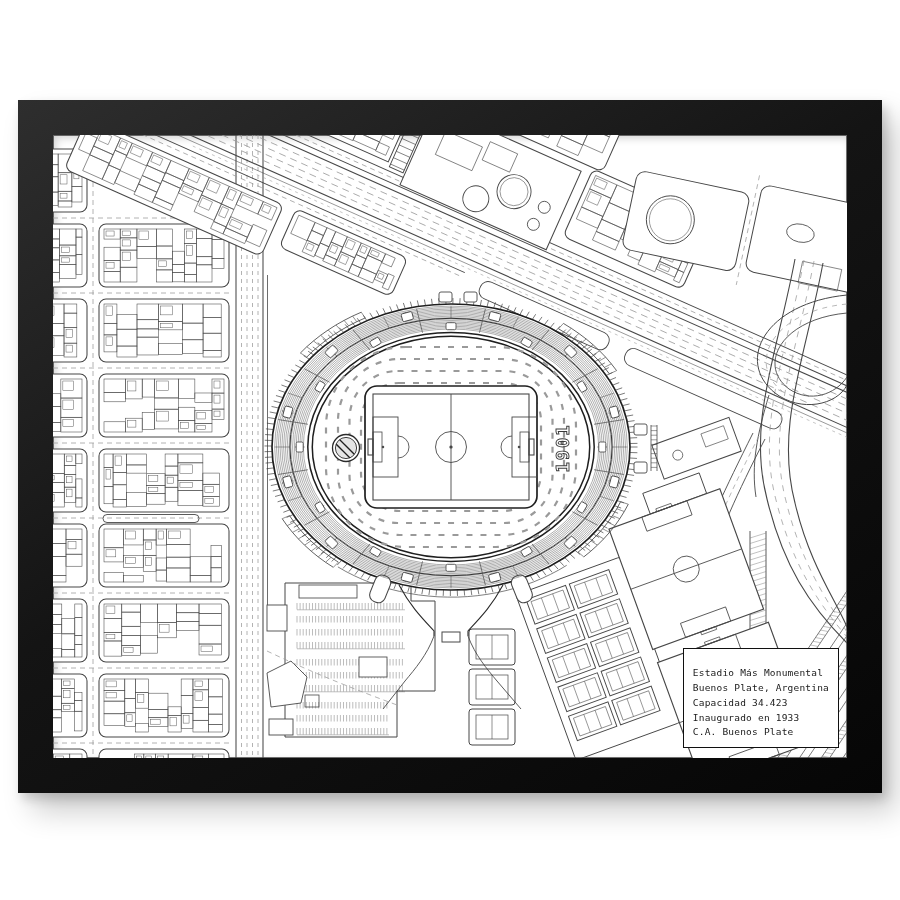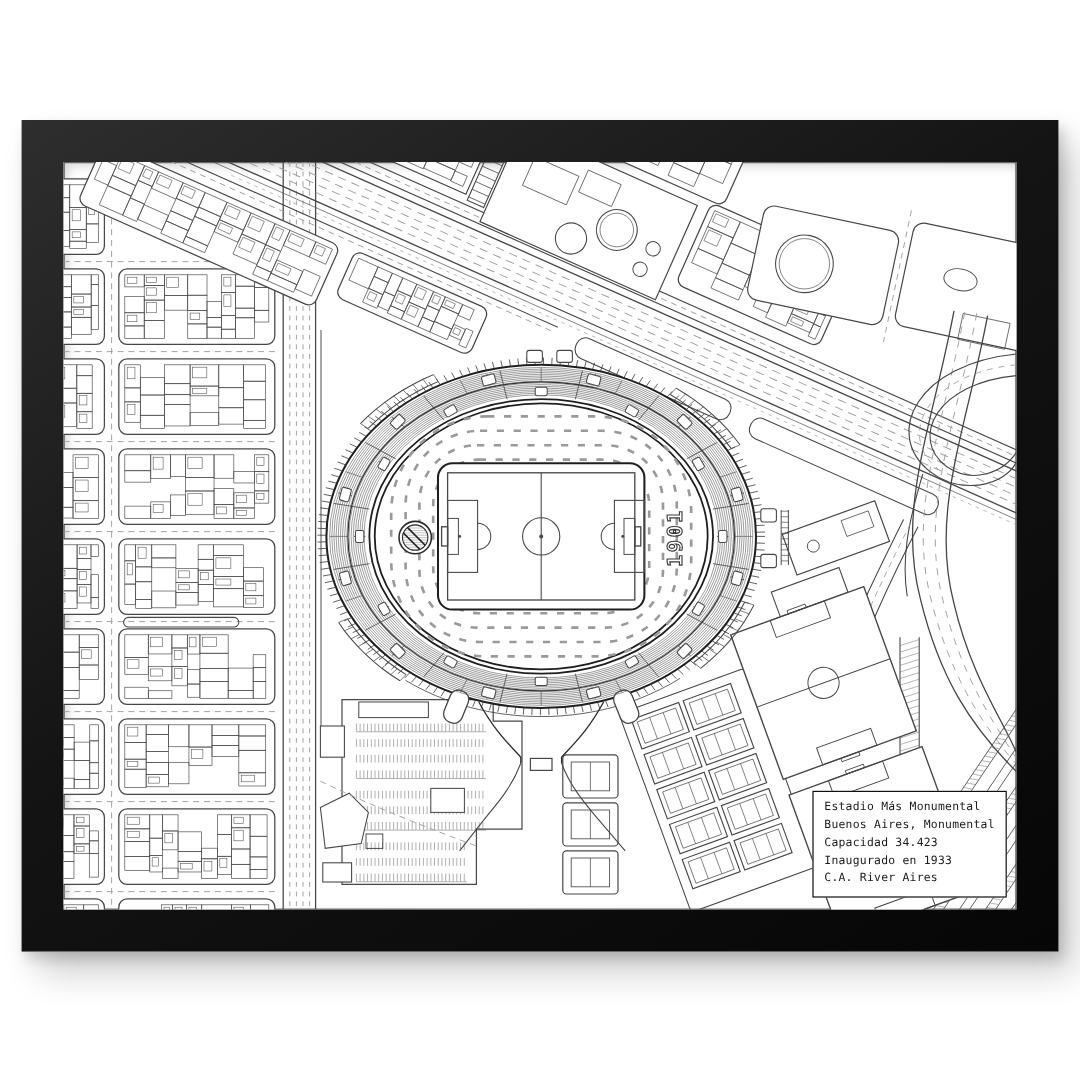--- a/index.html
+++ b/index.html
@@ -5,21 +5,21 @@
   html,body{margin:0;padding:0;}
   body{width:900px;height:900px;background:#ffffff;font-family:"DejaVu Sans",sans-serif;overflow:hidden;}
   .scene{position:relative;width:900px;height:900px;background:var(--wall,#ffffff);}
   .frame{position:absolute;left:18px;top:100px;width:864px;height:693px;
          background:linear-gradient(148deg,#2e2e2e 0%,var(--frame,#141414) 45%,#060606 100%);
          box-shadow:14px 18px 28px rgba(0,0,0,.20), 4px 6px 10px rgba(0,0,0,.16);}
   .print{position:absolute;left:35px;top:35px;right:35px;bottom:35px;background:var(--paper,#ffffff);
          box-shadow:inset 0 0 0 1px rgba(0,0,0,.55), inset 3px 3px 9px rgba(0,0,0,.18);}
   svg.map{display:block;width:100%;height:100%;}
   .info-box{position:absolute;right:8px;bottom:10px;background:#ffffff;border:1.6px solid #101010;
-            padding:6px 9px 7px 9px;font-family:"DejaVu Sans Mono",monospace;font-size:9.5px;
+            padding:17px 9px 7px 9px;font-family:"DejaVu Sans Mono",monospace;font-size:9.5px;
             line-height:1.55;color:var(--ink,#1a1a1a);letter-spacing:0.2px;}
   .info-line{display:block;white-space:pre;}
   .year-label{font-family:"DejaVu Sans Mono",monospace;font-size:17px;font-weight:bold;
               fill:none;stroke:#3a3a3a;stroke-width:.95;letter-spacing:2px;}
 </style>
 </head>
 <body>
 
 <div class="scene">
   <div class="frame">
@@ -1779,20 +1779,20 @@
                 <line x1="280" y1="323" x2="306" y2="323" stroke="#8a8a8a" stroke-width="0.45" fill="none"></line>
                 <line x1="285" y1="303" x2="304" y2="322" stroke="#1f1f1f" stroke-width="1.3" fill="none"></line>
                 <line x1="281" y1="307" x2="300" y2="326" stroke="#1f1f1f" stroke-width="1.3" fill="none"></line>
               </g>
               <circle cx="293" cy="313" r="10.6" fill="none" stroke="#2a2a2a" stroke-width="0.9"></circle>
             </g>
         </g>
       </svg>
       <div class="info-box">
         <span class="info-line">Estadio Más Monumental</span>
-        <span class="info-line">Buenos Aires, Monumental</span>
+        <span class="info-line">Buenos Plate, Argentina</span>
         <span class="info-line">Capacidad 34.423</span>
         <span class="info-line">Inaugurado en 1933</span>
-        <span class="info-line">C.A. River Aires</span>
+        <span class="info-line">C.A. Buenos Plate</span>
       </div>
     </div>
   </div>
 </div>
 
 </body></html>

